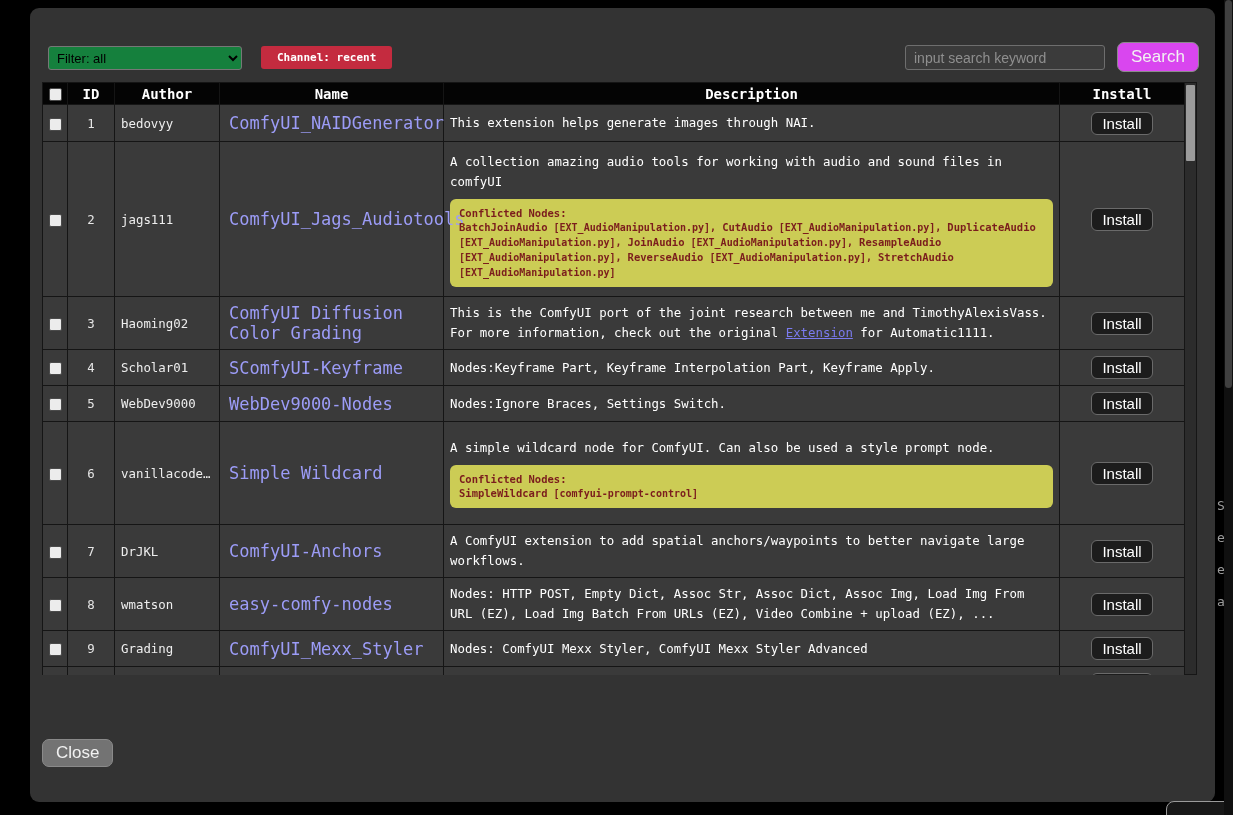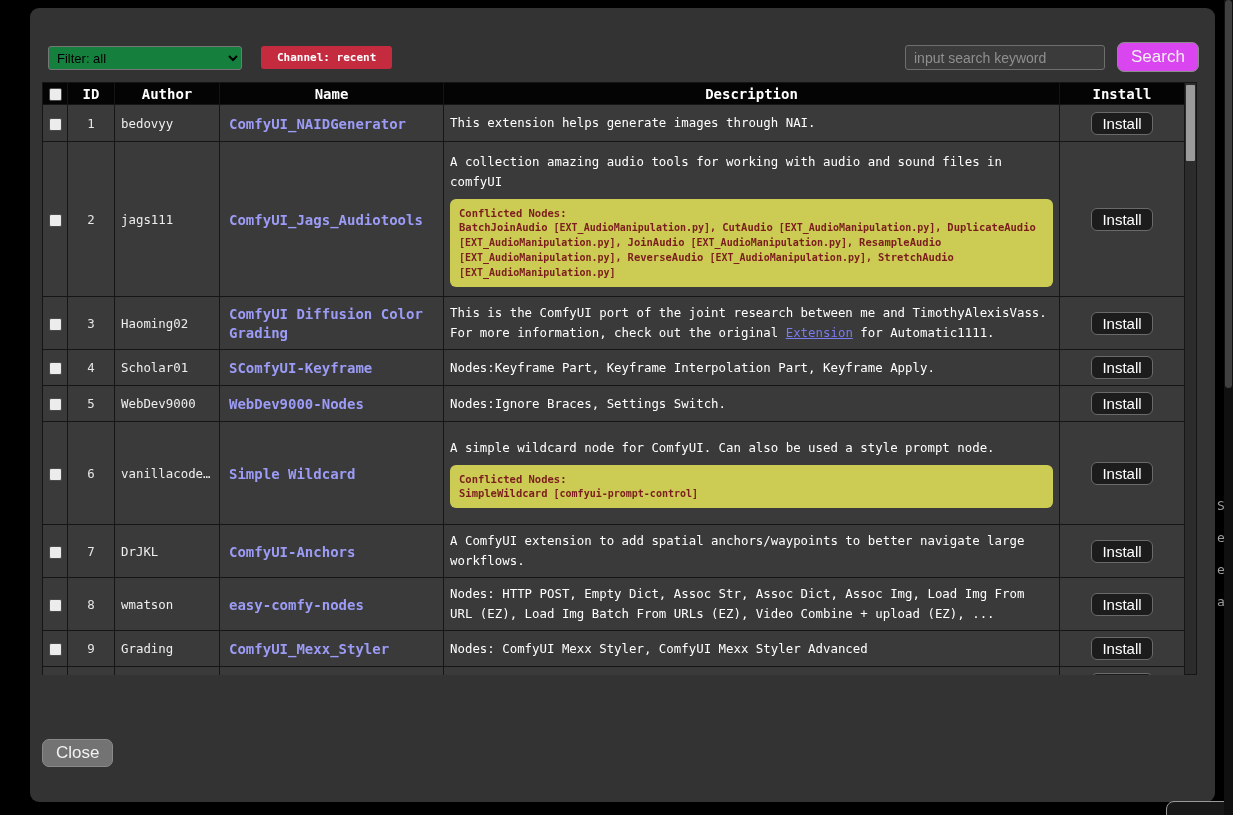--- a/index.html
+++ b/index.html
@@ -32,21 +32,21 @@
   .t-row-1 { height:37px; }  .t-row-2 { height:155px; } .t-row-3 { height:45px; }
   .t-row-4 { height:36px; }  .t-row-5 { height:36px; }  .t-row-6 { height:103px; }
   .t-row-7 { height:46px; }  .t-row-8 { height:46px; }  .t-row-9 { height:36px; }
   .t-row-10 { height:36px; }
 
   .col-check { text-align:center; }
   .col-id { text-align:center; color:#e6e6e6; font-size:12.4px; }
   .col-author { color:#eee; font-size:12.4px; padding:8px 6px; white-space:nowrap;
     overflow:hidden; text-overflow:ellipsis; }
   .col-name { padding:4px 9px; }
-  .name-link { color:var(--link-color, #9c9cf7); font-weight:bold; font-size:14px;
+  .name-link { color:var(--link-color, #9c9cf7); font-weight:normal; font-size:17px;
     text-decoration:none; cursor:pointer;margin-top:9px; }
   .col-desc { padding:6px; color:#fff; font-size:12.4px; line-height:20px; }
   .desc-link { color:var(--desc-link-color, #7b7bf0); text-decoration:underline; cursor:pointer; }
 
   .conflict { background:var(--conflict-bg, #CCCC55); color:var(--conflict-text, #7B1D1D);
     border-radius:6px; padding:7px 9px; margin-top:7px; }
   .conflict-title { font-weight:bold; font-size:10.5px; line-height:14px; }
   .conflict-list { font-size:10.5px; line-height:15px; font-weight:bold; }
   .conflict-src { font-weight:bold; font-size:10px; }
 

